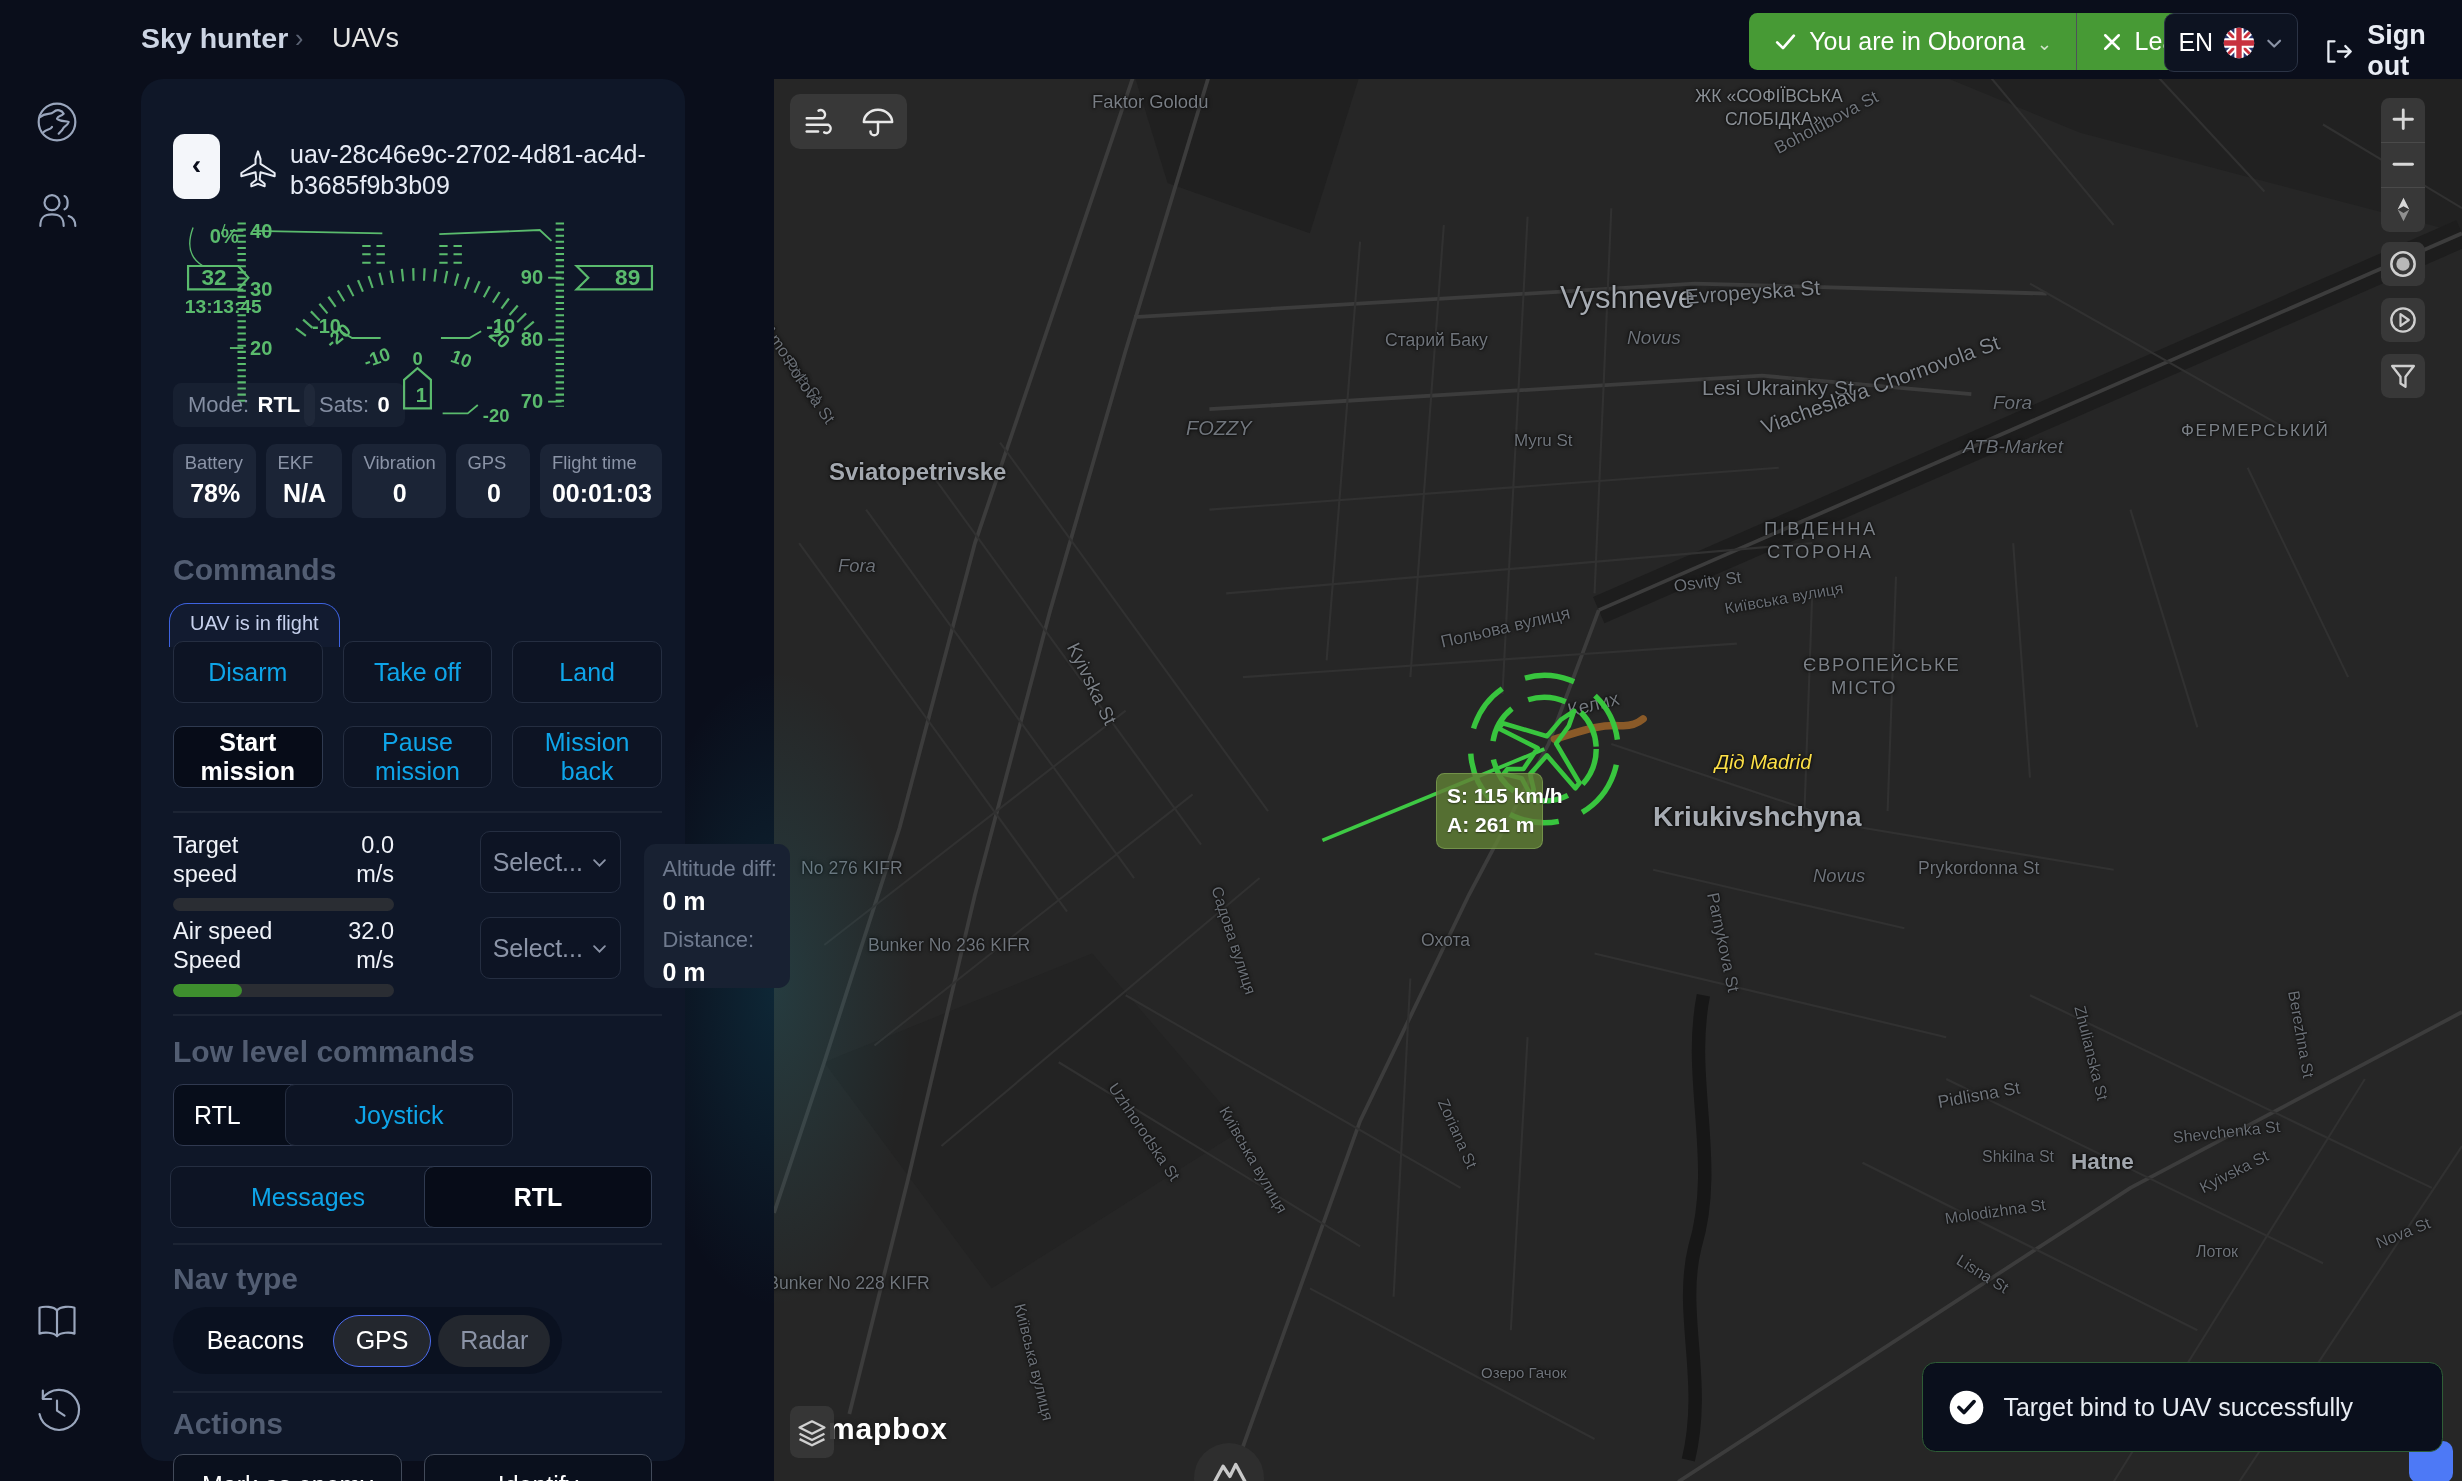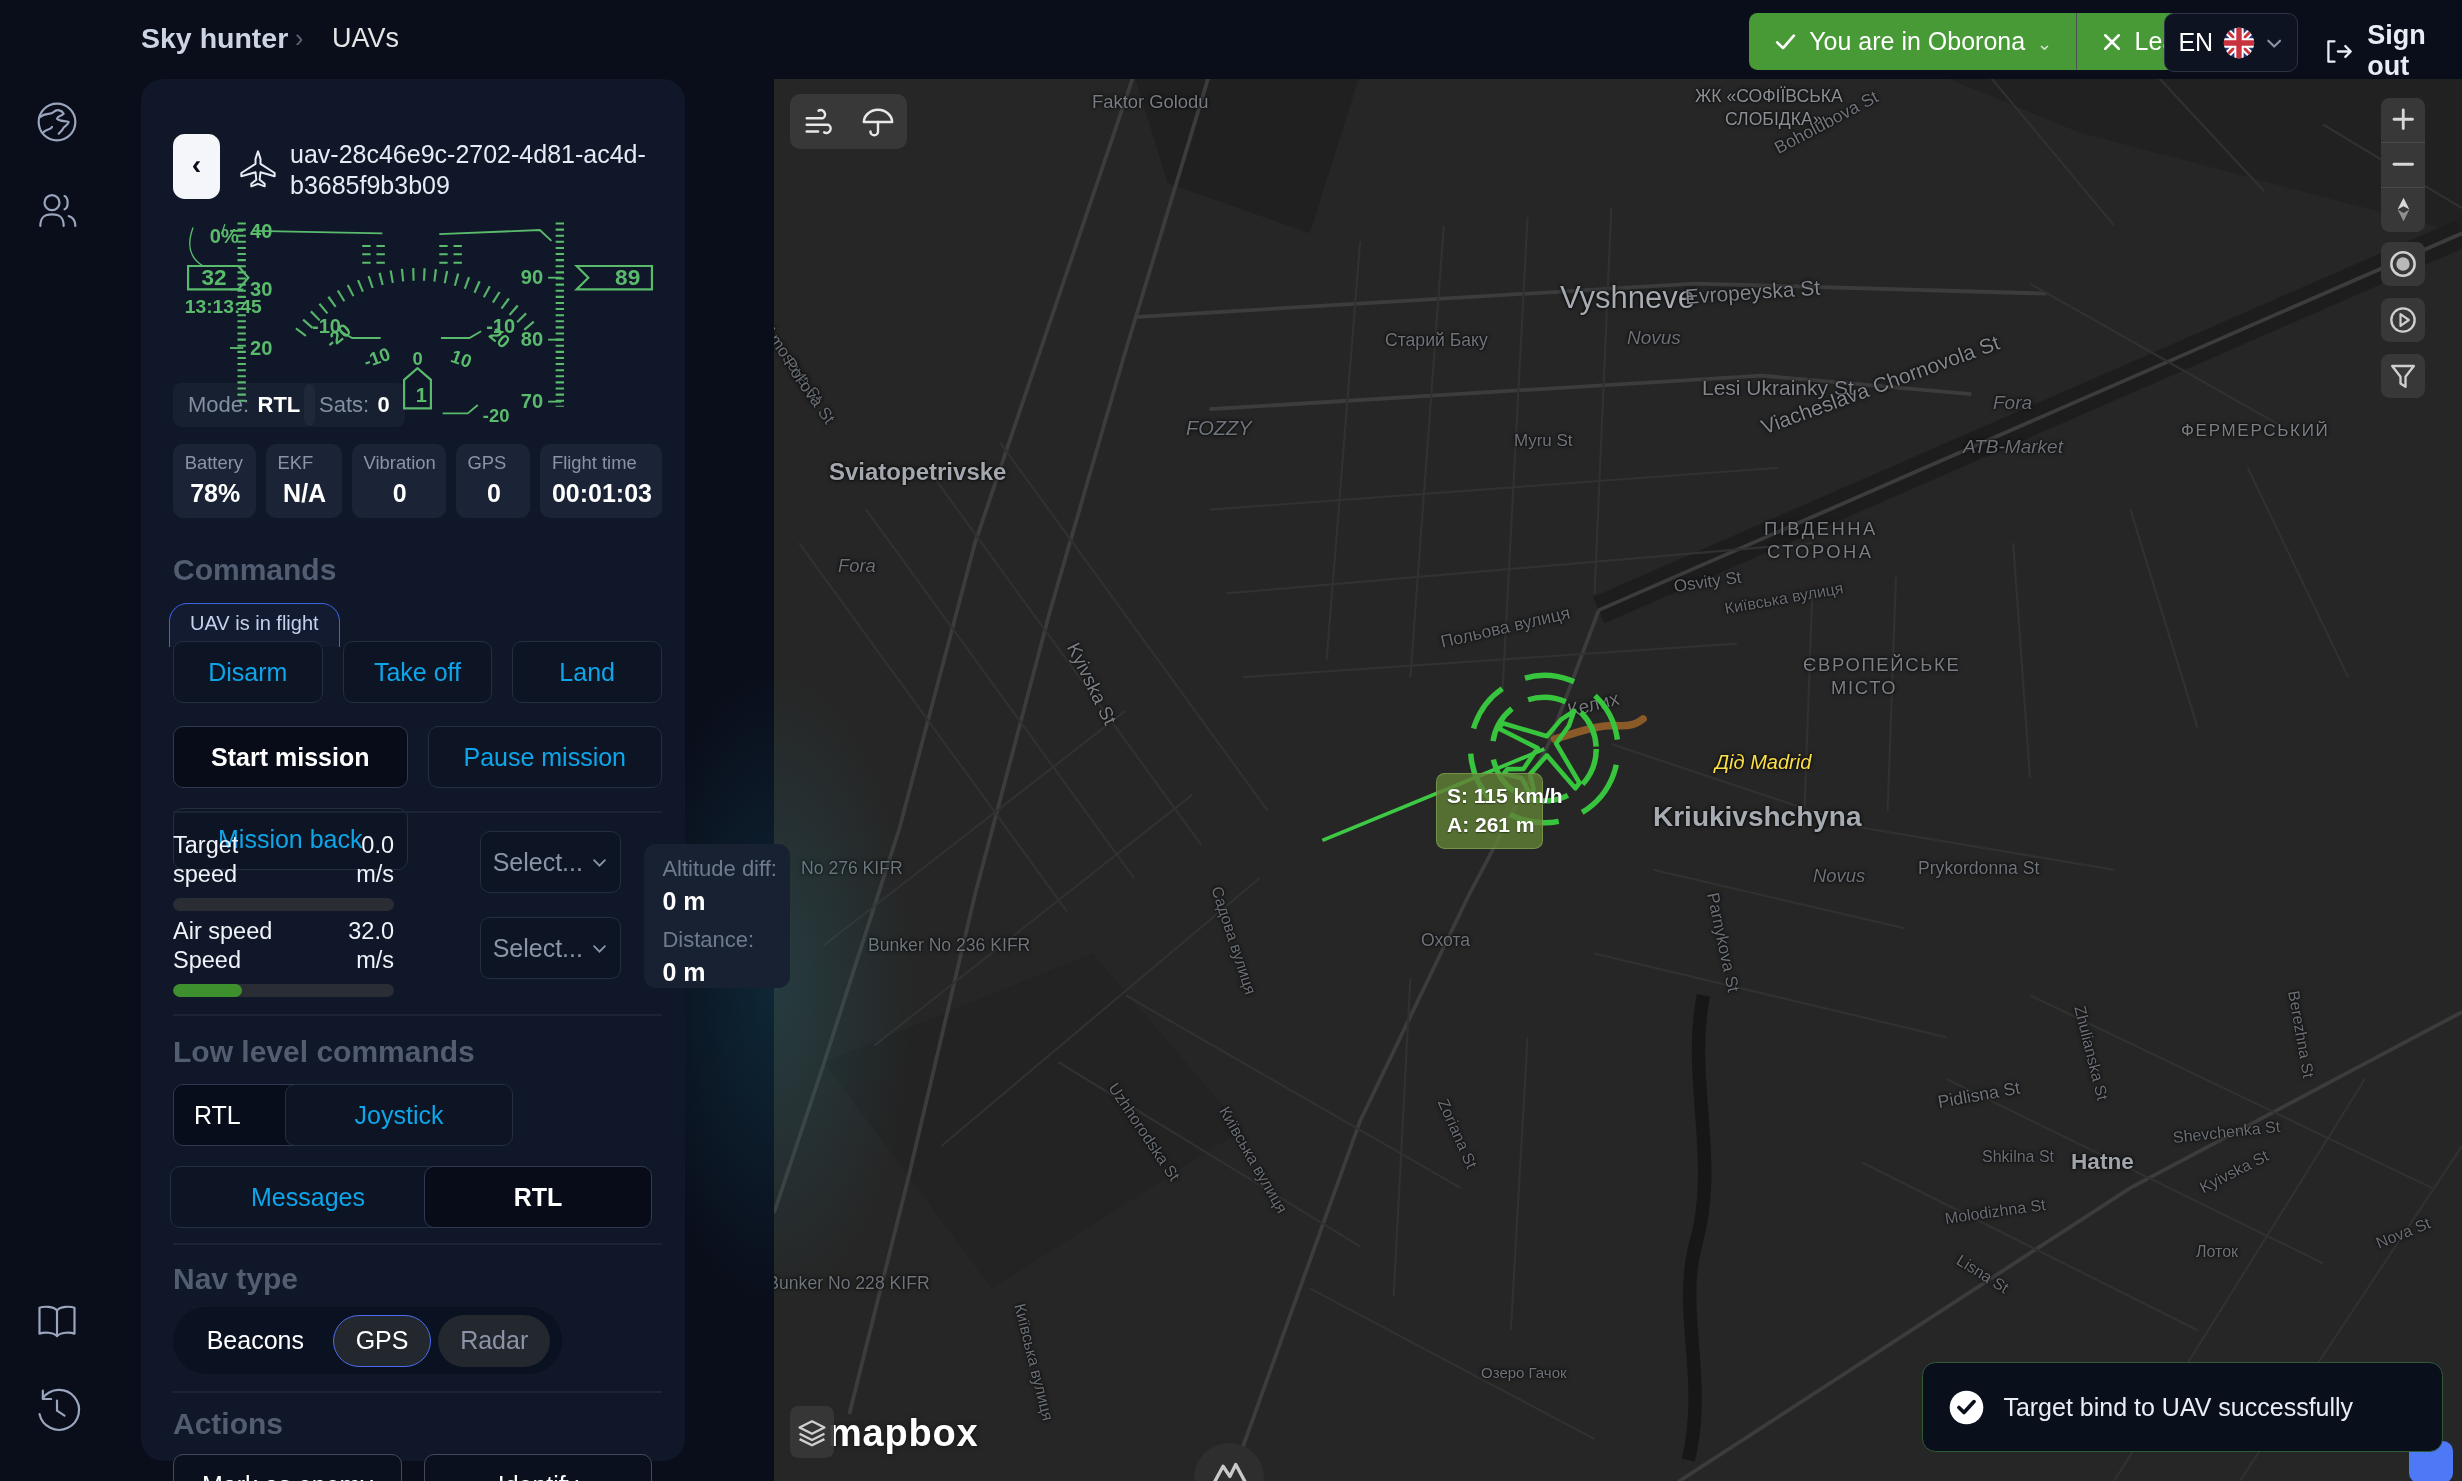--- a/index.html
+++ b/index.html
@@ -39,21 +39,21 @@
   .stat .lb{font-size:18.4px;color:#8b94a7;}
   .stat .vl{font-size:25px;color:#fff;font-weight:700;margin-top:5px;text-align:center;}
   .sec-title{font-size:30px;font-weight:700;color:#525d72;}
   #commands-title{position:absolute;left:32px;top:474px;}
   #flight-tab{position:absolute;left:28px;top:524px;padding:8.4px 20px 11.7px;border:1.7px solid #3e63e0;border-bottom:none;
     border-radius:18.4px 18.4px 0 0;background:#121b30;color:#c6d0ec;font-size:20px;}
   .btn{height:62px;border:1.7px solid #252e41;border-radius:10px;background:#0d1424;color:#0ea5e9;
     font-size:25px;display:flex;align-items:center;justify-content:center;cursor:pointer;box-sizing:border-box;font-family:inherit;}
   .btn.active{background:#070c18;border-color:#2f3covered;border-color:#2f3a50;color:#fff;font-weight:700;}
   #cmd-grid1{position:absolute;left:32px;top:562px;width:489px;display:grid;grid-template-columns:1fr 1fr 1fr;gap:20px;}
-  #cmd-grid2{position:absolute;left:32px;top:647px;width:489px;display:grid;grid-template-columns:1fr 1fr;gap:20px;}
+  #cmd-grid2{position:absolute;left:32px;top:647px;width:489px;display:grid;grid-template-columns:1fr 1fr 1fr;gap:20px;}
   .divider{position:absolute;left:32px;width:489px;height:1.7px;background:#1c2434;}
   
   .spd-label{font-size:23.5px;color:#f0f3f9;line-height:28.5px;}
   .spd-row{position:absolute;left:32px;width:221px;}
   .progress{margin-top:10px;width:221px;height:12.6px;border-radius:6.7px;background:#2a2d33;overflow:hidden;}
   .progress .fill{height:100%;background:#3e8f2e;border-radius:6.7px;width:0;}
   .select-btn{position:absolute;left:339px;width:141px;gap:8.4px;color:#8b94a7;}
   #metrics-card{position:absolute;left:503px;top:765px;width:146px;height:144px;background:#182132;border-radius:11.7px;padding:11.7px 0 0 18.4px;box-sizing:border-box;}
   #metrics-card .ml{font-size:22px;color:#6f7a8e;}
   #metrics-card .mv{font-size:25px;color:#fff;font-weight:700;margin:5px 0 11.7px;}
@@ -90,21 +90,21 @@
   #weather-panel{position:absolute;left:16px;top:20px;width:117px;height:55px;background:rgba(58,58,58,.92);border-radius:10px;
     display:flex;align-items:center;justify-content:space-around;}
   .wbtn{width:42px;height:42px;display:flex;align-items:center;justify-content:center;cursor:pointer;}
   .wbtn svg{stroke:#e8e8e8;fill:none;stroke-width:2.6;stroke-linecap:round;stroke-linejoin:round;}
   .mapctl{position:absolute;left:1607px;width:44px;background:#383838;border-radius:8.4px;overflow:hidden;}
   .mapctl .mbtn{width:44px;height:44px;display:flex;align-items:center;justify-content:center;cursor:pointer;color:#d8d8d8;}
   .mapctl .mbtn + .mbtn{border-top:0.8px solid #4a4a4a;}
   .solo{height:44px;}
   #layers-btn{position:absolute;left:16px;top:1332px;width:44px;height:52px;background:rgba(55,55,55,.95);border-radius:8.4px;
     display:flex;align-items:center;justify-content:center;cursor:pointer;z-index:6;}
-  #mapbox-logo{position:absolute;left:54px;top:1338px;font-size:38px;font-weight:700;color:#fff;z-index:5;
+  #mapbox-logo{position:absolute;left:54px;top:1338px;font-size:30px;font-weight:700;color:#fff;z-index:5;
     text-shadow:0 0 5px rgba(0,0,0,.6);letter-spacing:0.8px;}
   #terrain-btn{position:absolute;left:420px;top:1369px;width:70px;height:70px;border-radius:50%;background:#2e2e2e;
     display:flex;align-items:flex-start;justify-content:center;padding-top:13.4px;box-sizing:border-box;cursor:pointer;}
   
   #toast{position:absolute;left:1148px;top:1288px;width:521px;height:90px;background:#0a0f1c;border:1.7px solid #2e5d35;
     border-radius:13.4px;display:flex;align-items:center;gap:18.4px;padding:0 25px;box-sizing:border-box;z-index:10;}
   #toast .txt{color:#e9edf4;font-size:25px;}
   #blue-peek{position:absolute;left:1635px;top:1367px;width:44px;height:42px;background:#4d79f6;border-radius:10px;z-index:5;}
   #teal-glow{position:absolute;left:637px;top:670px;width:276px;height:637px;z-index:1;
     background:radial-gradient(closest-side,rgba(35,170,195,.16),rgba(35,170,195,0));}

